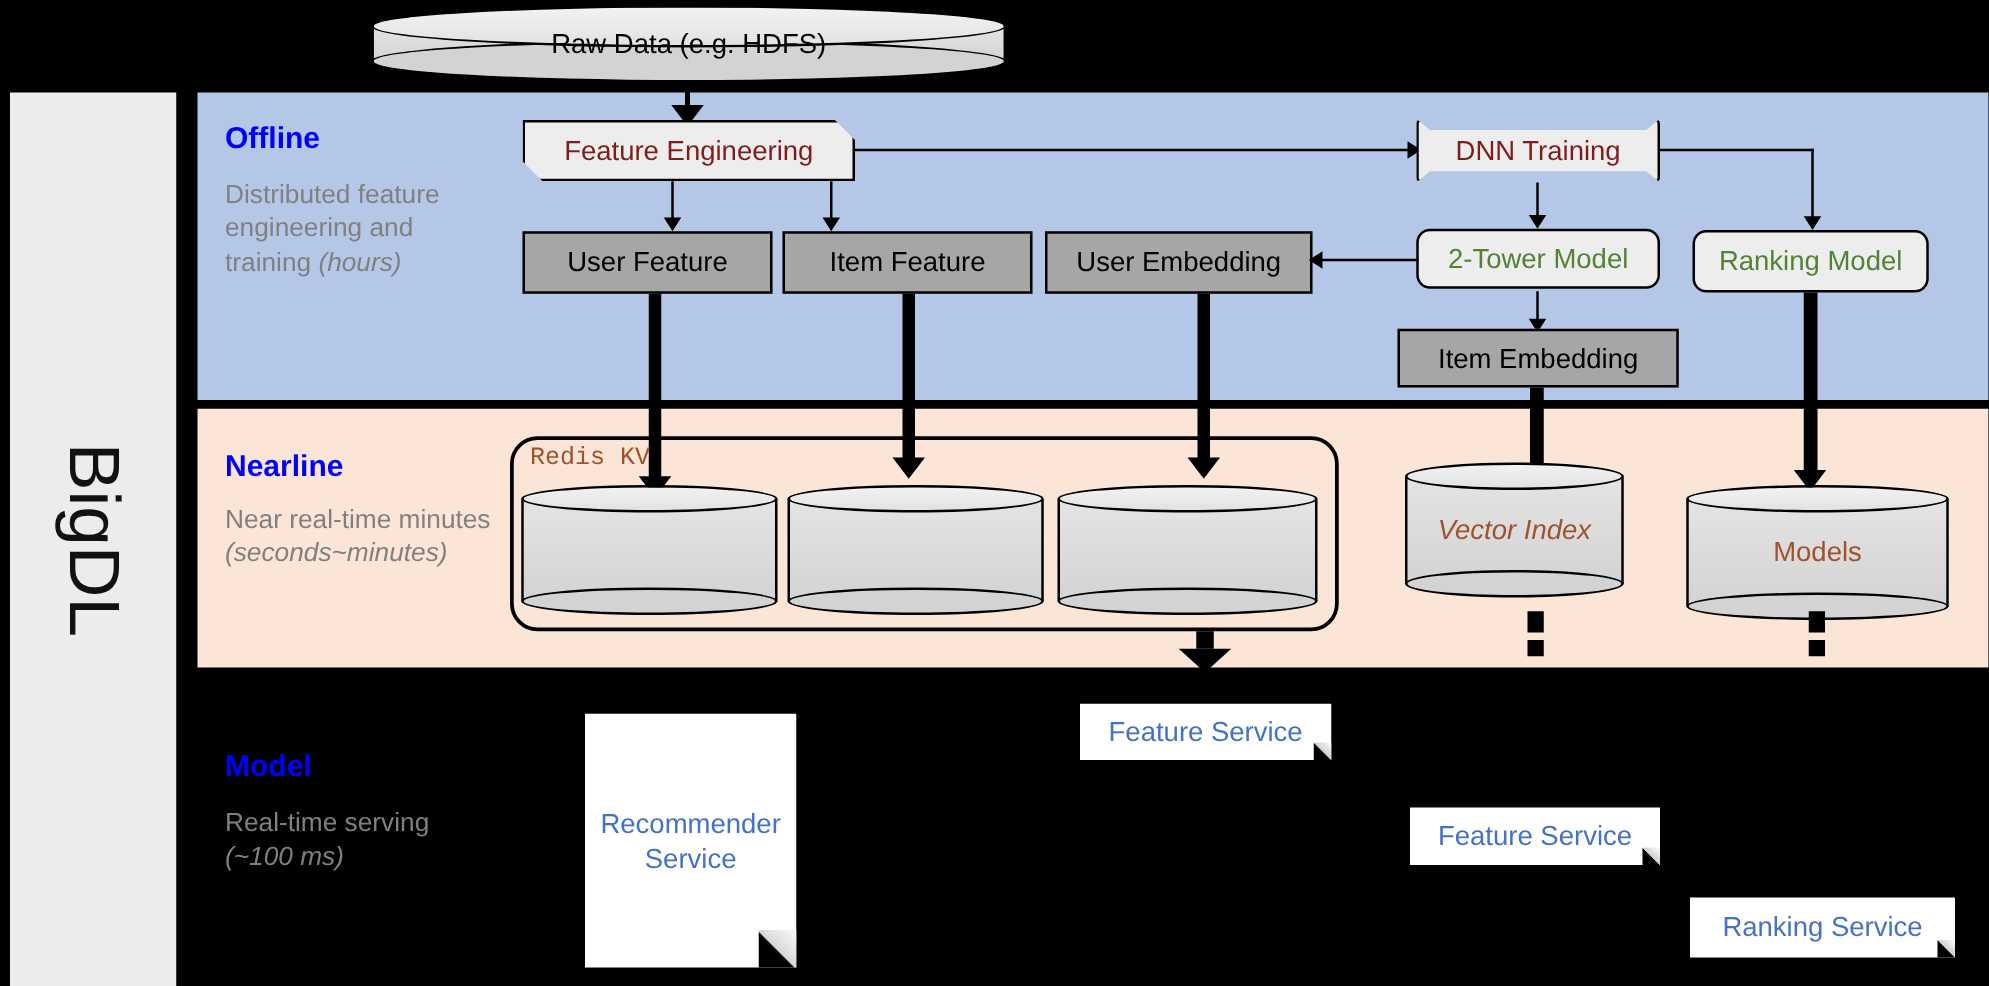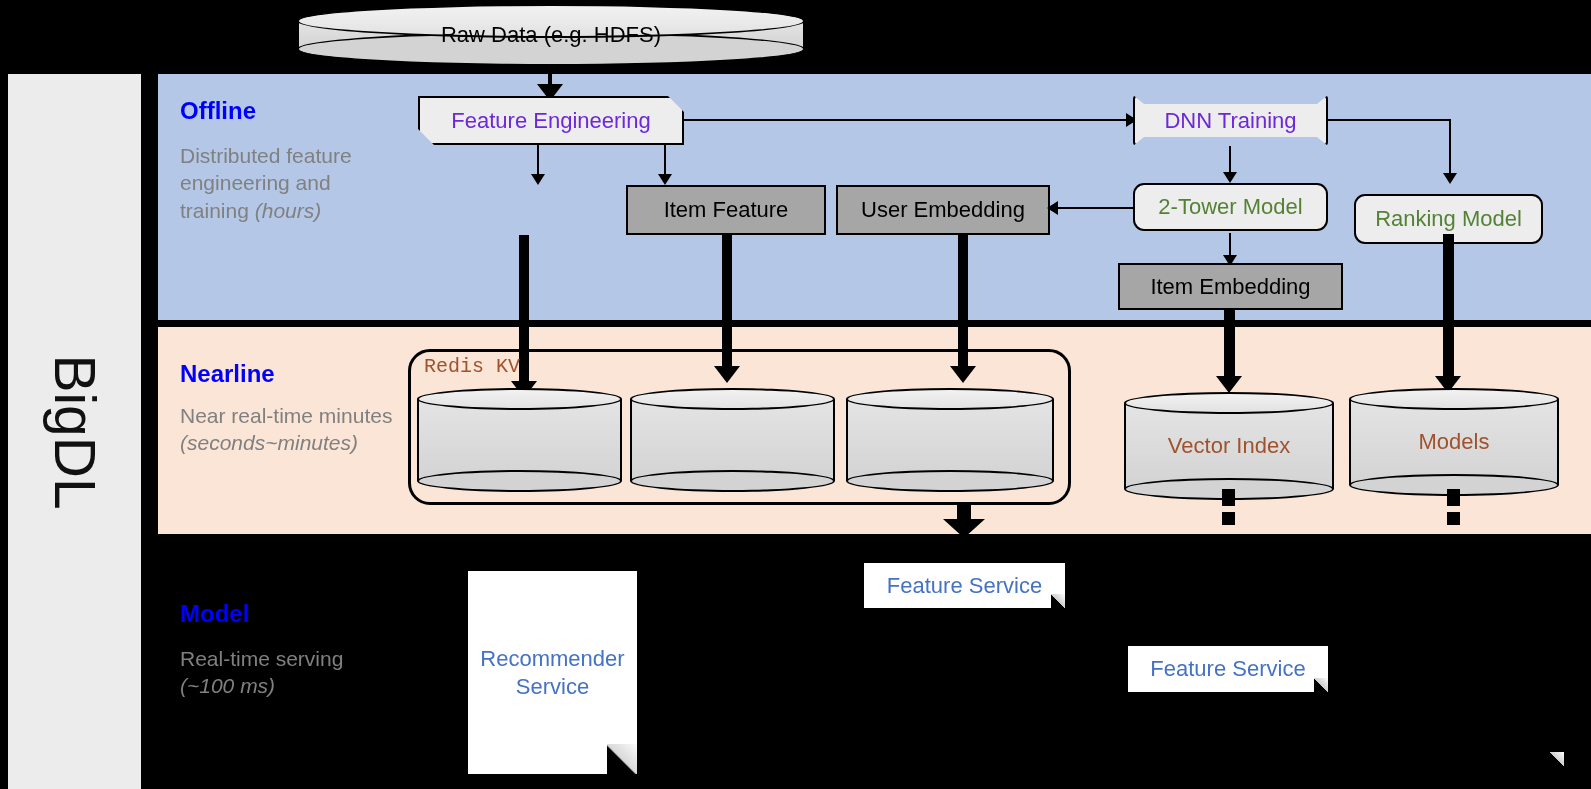--- a/index.html
+++ b/index.html
@@ -46,21 +46,21 @@
   
   .box-clip{
     background:#ededed;border:2.5px solid #000;font-size:22px;
     clip-path:polygon(0 0, calc(100% - 16px) 0, 100% 16px, 100% 100%, 16px 100%, 0 calc(100% - 16px));
   }
   
   .box-flag{
     background:#ededed;border:2.5px solid #000;font-size:22px;border-radius:4px;
     clip-path:polygon(0 0,11px 9px,calc(100% - 11px) 9px,100% 0,100% 100%,calc(100% - 11px) calc(100% - 9px),11px calc(100% - 9px),0 100%);
   }
-  .t-blue{color:#6d28d9;}
+  .t-blue{color:#7f1d1d;}
   .t-green{color:#548235;}
   .t-brown{color:#a0522d;}
 
   
   .cyl{position:absolute;}
   .cyl .body{
     position:absolute;left:0;right:0;top:11px;bottom:11px;
     background:linear-gradient(180deg,#e4e4e4 0%,#d3d3d3 100%);
     border-left:2.5px solid #000;border-right:2.5px solid #000;box-sizing:border-box;
   }
@@ -177,25 +177,26 @@
 
   <div class="abs box box-flag t-blue" style="left:1133px;top:95px;width:195px;height:51px;">DNN Training</div>
 
   <div class="ln ln-thin" style="left:1229px;top:146px;width:2px;height:29px;"></div>
   <div class="arrow-dn" style="left:1223px;top:172px;"></div>
 
   <div class="ln ln-thin" style="left:1328px;top:119px;width:123px;height:2px;"></div>
   <div class="ln ln-thin" style="left:1449px;top:119px;width:2px;height:57px;"></div>
   <div class="arrow-dn" style="left:1443px;top:173px;"></div>
 
+  <div class="abs box box-gray" style="left:418px;top:185px;width:200px;height:50px;">User Feature</div>
   <div class="abs box box-gray" style="left:836px;top:185px;width:214px;height:50px;">User Embedding</div>
   <div class="abs box box-gray" style="left:626px;top:185px;width:200px;height:50px;">Item Feature</div>
 
   <div class="abs box box-round t-green" style="left:1133px;top:183px;width:195px;height:48px;">2-Tower Model</div>
-  <div class="abs box box-round t-green" style="left:1354px;top:184px;width:189px;height:50px;margin-top:10px;">Ranking Model</div>
+  <div class="abs box box-round t-green" style="left:1354px;top:184px;width:189px;height:50px;">Ranking Model</div>
 
   <div class="ln ln-thin" style="left:1055px;top:207px;width:80px;height:2px;"></div>
   <div class="arrow-lf" style="left:1047px;top:201px;"></div>
 
   <div class="ln ln-thin" style="left:1229px;top:233px;width:2px;height:25px;"></div>
   <div class="arrow-dn" style="left:1223px;top:255px;"></div>
 
   <div class="abs box box-gray" style="left:1118px;top:263px;width:225px;height:47px;">Item Embedding</div>
 
   <div class="ln" style="left:519px;top:235px;width:10px;height:155px;"></div>
@@ -228,21 +229,21 @@
     <div class="top"></div>
     <div class="lbl"></div>
   </div>
   <div class="cyl" style="left:846px;top:388px;width:208px;height:104px;">
     <div class="body"></div>
     <div class="bot"></div>
     <div class="top"></div>
     <div class="lbl"></div>
   </div>
 
-  <div class="cyl" style="left:1124px;top:392px;width:210px;height:108px;">
+  <div class="cyl" style="left:1124px;top:370px;width:175px;height:108px;font-style:italic;">
     <div class="body"></div>
     <div class="bot"></div>
     <div class="top"></div>
     <div class="lbl t-brown">Vector Index</div>
   </div>
   <div class="cyl" style="left:1349px;top:388px;width:210px;height:108px;">
     <div class="body"></div>
     <div class="bot"></div>
     <div class="top"></div>
     <div class="lbl t-brown">Models</div>
@@ -265,17 +266,18 @@
   <div class="doc" style="left:864px;top:563px;width:201px;height:45px;text-align:right;">Feature Service</div>
   <div class="abs" style="left:864px;top:563px;width:201px;height:45px;pointer-events:none;">
     <div class="fold" style="position:absolute;right:0;bottom:0;width:14px;height:14px;background:linear-gradient(45deg,#000 0%,#000 48%,#cfcfcf 50%,#fff 100%);"></div>
   </div>
 
   <div class="doc" style="left:1128px;top:646px;width:200px;height:46px;">Feature Service</div>
   <div class="abs" style="left:1128px;top:646px;width:200px;height:46px;pointer-events:none;">
     <div class="fold" style="position:absolute;right:0;bottom:0;width:14px;height:14px;background:linear-gradient(45deg,#000 0%,#000 48%,#cfcfcf 50%,#fff 100%);"></div>
   </div>
 
+  <div class="doc" style="left:1352px;top:718px;width:212px;height:48px;">Ranking Service</div>
   <div class="abs" style="left:1352px;top:718px;width:212px;height:48px;pointer-events:none;">
     <div class="fold" style="position:absolute;right:0;bottom:0;width:14px;height:14px;background:linear-gradient(45deg,#000 0%,#000 48%,#cfcfcf 50%,#fff 100%);"></div>
   </div>
 
 </div>
 
 </body></html>

